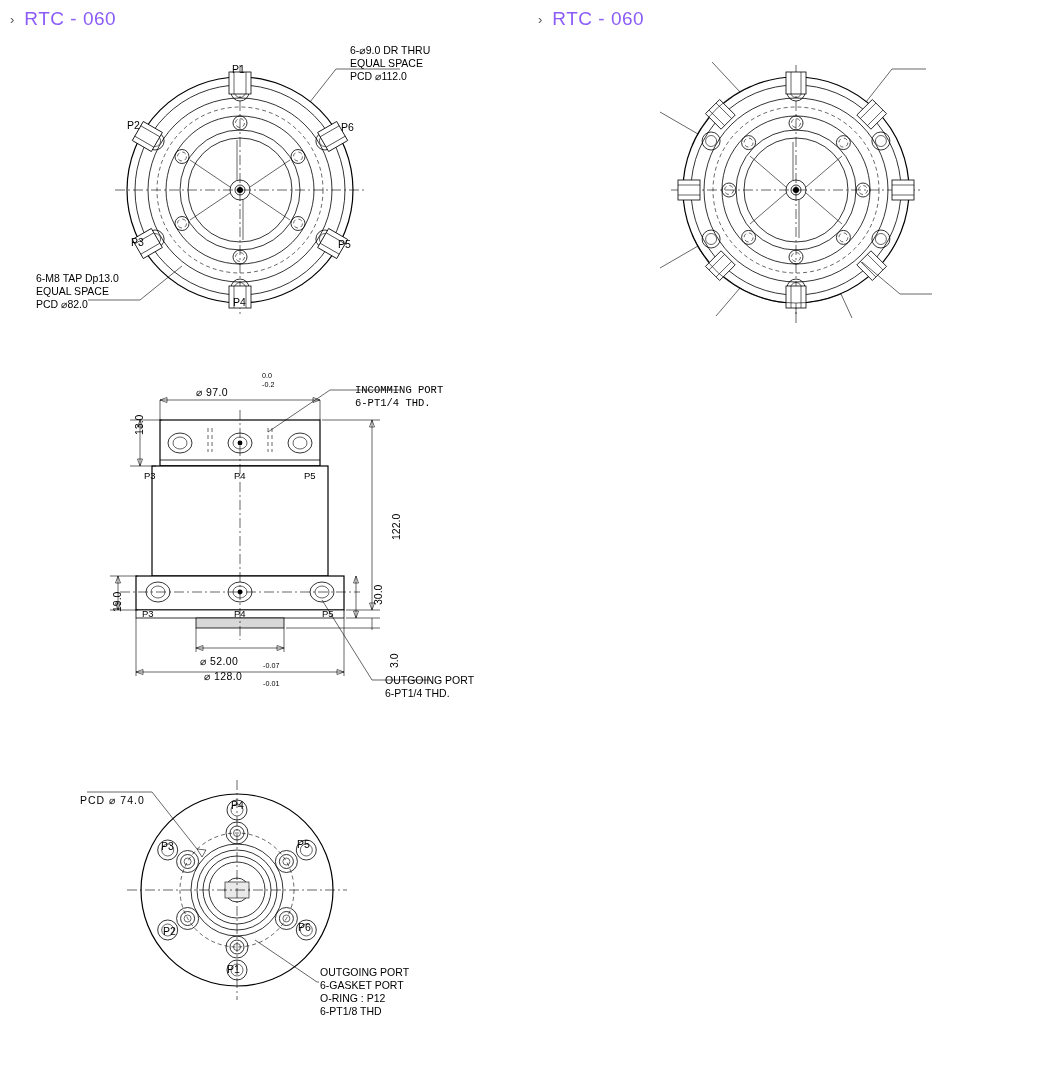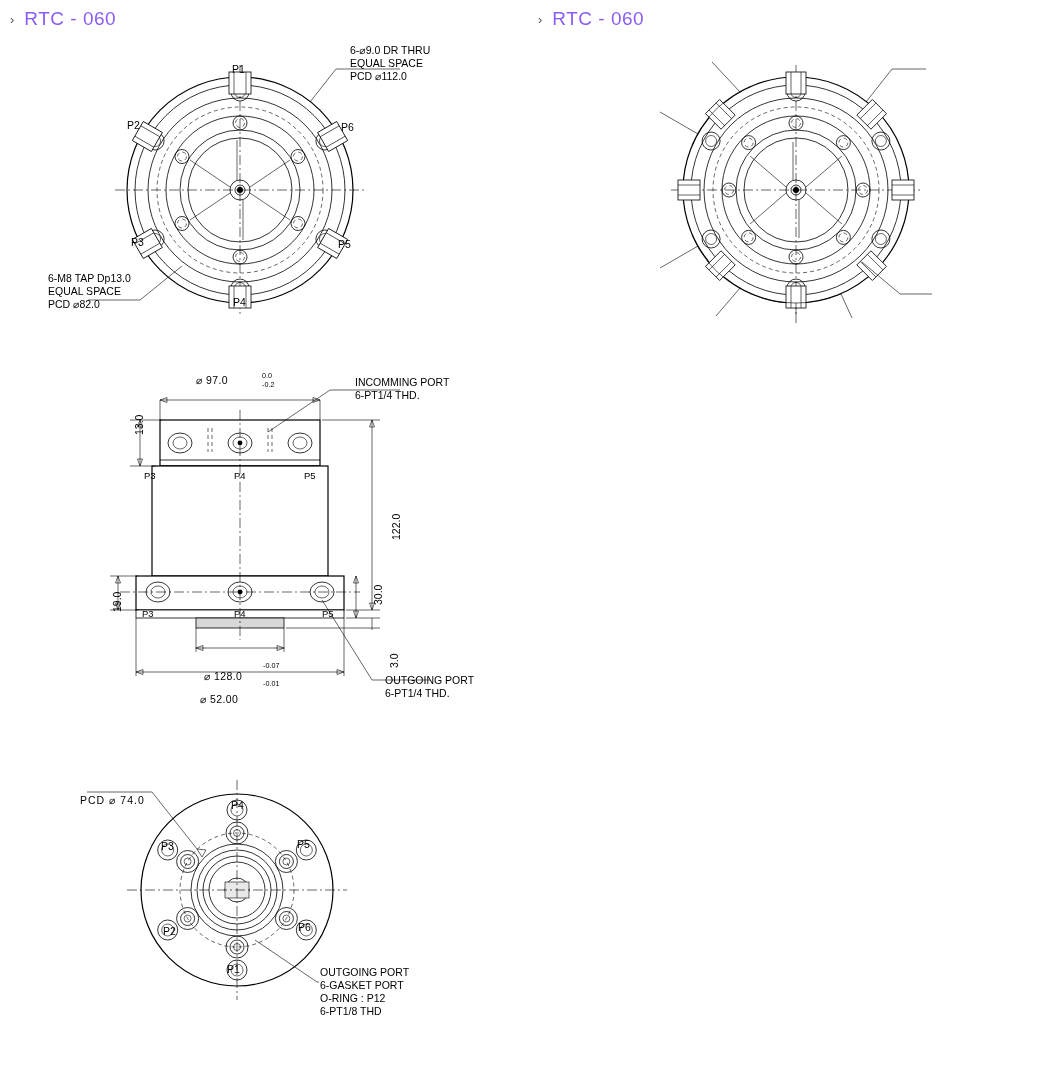--- a/index.html
+++ b/index.html
@@ -137,21 +137,21 @@
     <div class="lbl" style="left:232px;top:63px;">P1</div>
     <div class="lbl" style="left:127px;top:119px;">P2</div>
     <div class="lbl" style="left:131px;top:236px;">P3</div>
     <div class="lbl" style="left:233px;top:296px;">P4</div>
     <div class="lbl" style="left:338px;top:238px;">P5</div>
     <div class="lbl" style="left:341px;top:121px;">P6</div>
 
     <div class="lbl" style="left:309px;top:44px;margin-left:41px;">6-⌀9.0 DR THRU
 EQUAL SPACE
 PCD ⌀112.0</div>
-    <div class="lbl" style="left:48px;top:272px;">6-M8 TAP Dp13.0
+    <div class="lbl" style="left:36px;top:272px;">6-M8 TAP Dp13.0
 EQUAL SPACE
 PCD ⌀82.0</div>
 
     <svg width="528" height="1073">
 
       <rect class="fillw ln-thick" x="160" y="420" width="160" height="46"></rect>
       <line class="ln" x1="160" y1="460" x2="320" y2="460"></line>
       <line class="ln" x1="160" y1="466" x2="320" y2="466"></line>
 
       <rect class="fillw ln-thick" x="152" y="466" width="176" height="110"></rect>
@@ -223,42 +223,42 @@
       <path class="ln-thin" d="M136,672 l7,-2.5 v5 z" fill="#000"></path>
       <path class="ln-thin" d="M344,672 l-7,-2.5 v5 z" fill="#000"></path>
       <line class="ln-thin" x1="136" y1="618" x2="136" y2="676"></line>
       <line class="ln-thin" x1="344" y1="618" x2="344" y2="676"></line>
 
       <path class="ln-thin" d="M268,432 L330,390 L400,390"></path>
 
       <path class="ln-thin" d="M322,600 L372,680 L430,680"></path>
     </svg>
 
-    <div class="dimtxt" style="left:196px;top:374px;text-align:center;">⌀ 97.0</div>
+    <div class="dimtxt" style="left:196px;top:386px;text-align:center;">⌀ 97.0</div>
     <div class="tol" style="left:262px;top:372px;">0.0</div>
     <div class="tol" style="left:262px;top:381px;">-0.2</div>
     <div class="vtxt" style="left:133px;top:435px;">13.0</div>
     <div class="vtxt" style="left:390px;top:540px;">122.0</div>
     <div class="vtxt" style="left:111px;top:612px;">19.0</div>
     <div class="vtxt" style="left:372px;top:605px;">30.0</div>
     <div class="vtxt" style="left:388px;top:668px;">3.0</div>
-    <div class="dimtxt" style="left:200px;top:693px;">⌀ 52.00</div>
+    <div class="dimtxt" style="left:200px;top:655px;">⌀ 52.00</div>
     <div class="tol" style="left:263px;top:680px;">-0.01</div>
     <div class="tol" style="left:263px;top:662px;">-0.07</div>
 
     <div class="dimtxt" style="left:206px;top:667px;"></div>
     <div class="dimtxt" style="left:205px;top:668px;"></div>
     <div class="dimtxt" style="left:201px;top:667px;"></div>
     <div class="dimtxt" style="left:198px;top:666px;"></div>
     <div class="dimtxt" style="left:196px;top:664px;"></div>
     <div class="dimtxt" style="left:199px;top:666px;"></div>
     <div class="dimtxt" style="left:200px;top:667px;"></div>
     <div class="dimtxt" style="left:204px;top:670px;">⌀ 128.0</div>
 
-    <div class="lbl" style="left:355px;top:376px;">INCOMMING PORT
+    <div class="lbl" style="left:355px;top:384px;font-family:Liberation Mono, monospace;">INCOMMING PORT
 6-PT1/4 THD.</div>
     <div class="lbl" style="left:385px;top:674px;">OUTGOING PORT
 6-PT1/4 THD.</div>
 
     <div class="lbl s" style="left:144px;top:470px;">P3</div>
     <div class="lbl s" style="left:234px;top:470px;">P4</div>
     <div class="lbl s" style="left:304px;top:470px;">P5</div>
     <div class="lbl s" style="left:142px;top:608px;">P3</div>
     <div class="lbl s" style="left:234px;top:608px;">P4</div>
     <div class="lbl s" style="left:322px;top:608px;">P5</div>

